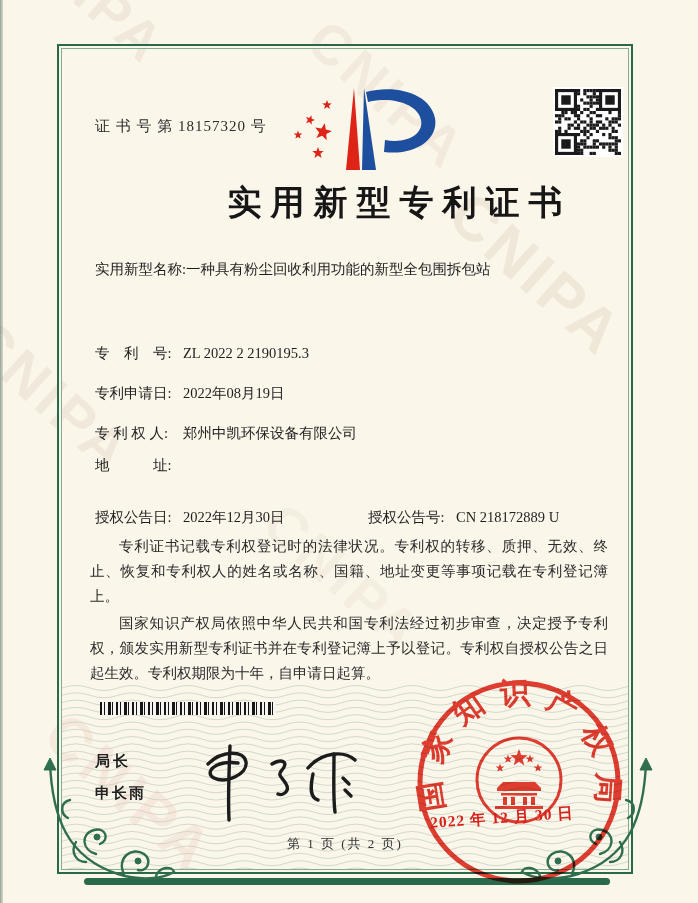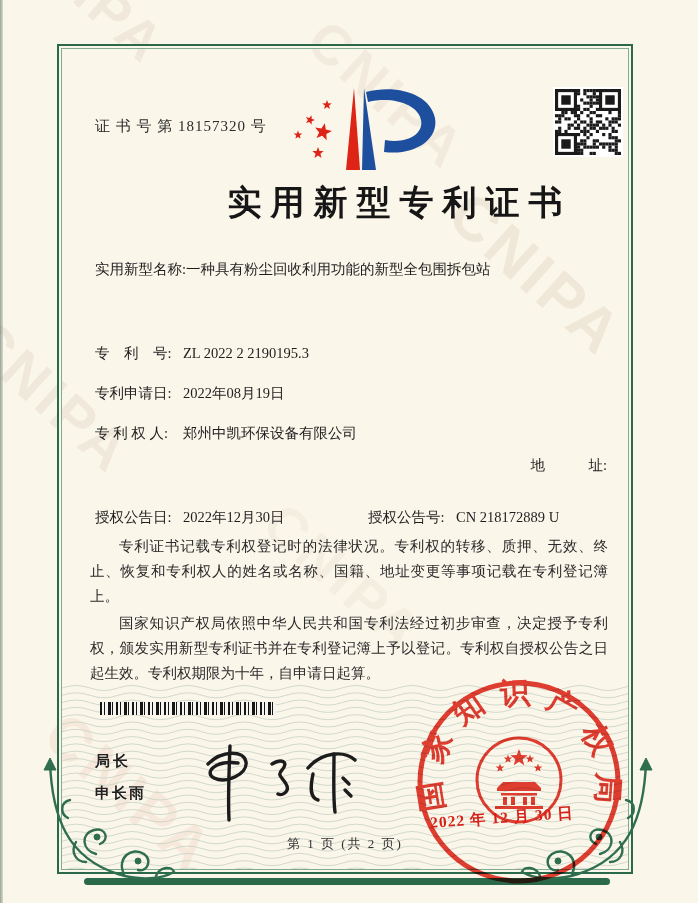--- a/index.html
+++ b/index.html
@@ -22,21 +22,21 @@
   
   .waves{position:absolute;left:62px;top:684px;width:570px;height:192px;z-index:1;}
   .waves path{fill:none;stroke:#c7d2c4;stroke-width:1;opacity:.8;}
   
   .cert-no{position:absolute;left:95px;top:86px;font-size:15px;letter-spacing:1px;color:#2b2b2b;z-index:3;margin-top:31px;}
   .logo{position:absolute;left:292px;top:84px;width:150px;height:92px;z-index:3;}
   .qr{position:absolute;left:553px;top:87px;width:66px;height:66px;background:#fff;padding:2px;z-index:3;}
   .title{position:absolute;left:57px;top:180px;width:685px;text-align:center;font-size:34px;
          font-weight:bold;letter-spacing:9px;color:#161616;z-index:3;}
   
-  .field-row{position:absolute;left:95px;width:512px;display:flex;font-size:14.5px;line-height:23px;z-index:3;align-items:flex-end;}
+  .field-row{position:absolute;left:95px;width:512px;display:flex;font-size:14.5px;line-height:23px;z-index:3;}
   .field-label{flex:0 0 88px;white-space:pre;}
   .field-value{flex:1;}
   .grant-pair{position:absolute;top:508px;font-size:14.5px;z-index:3;white-space:pre;}
   .grant-pair .field-label{display:inline-block;width:88px;}
   
   .body-text{position:absolute;left:90px;top:534px;width:518px;font-size:14.5px;line-height:25px;
              text-align:justify;color:#2a2a2a;z-index:3;}
   .body-text p{margin:0 0 2px 0;text-indent:2em;}
   
   .barcode{position:absolute;left:100px;top:702px;width:176px;height:13px;z-index:3;

